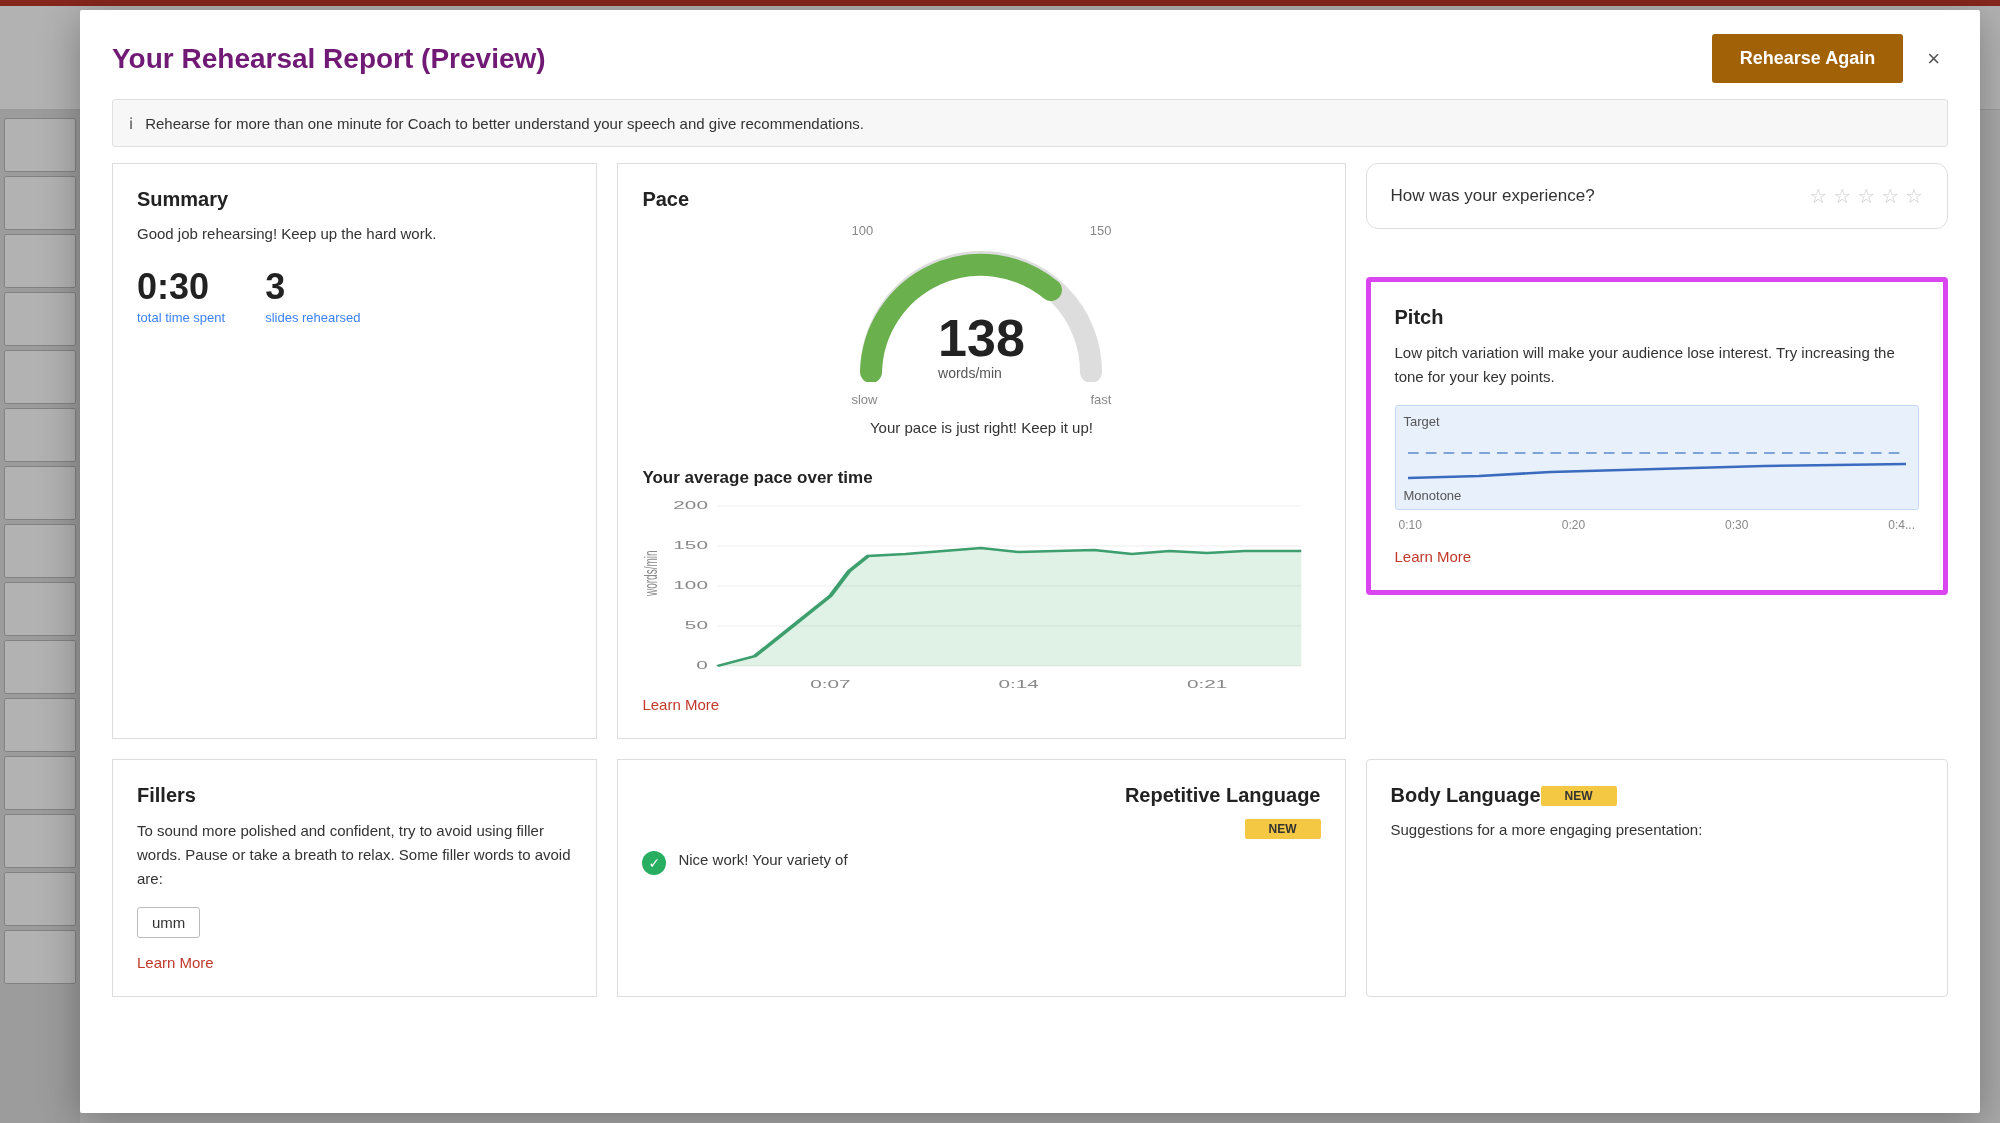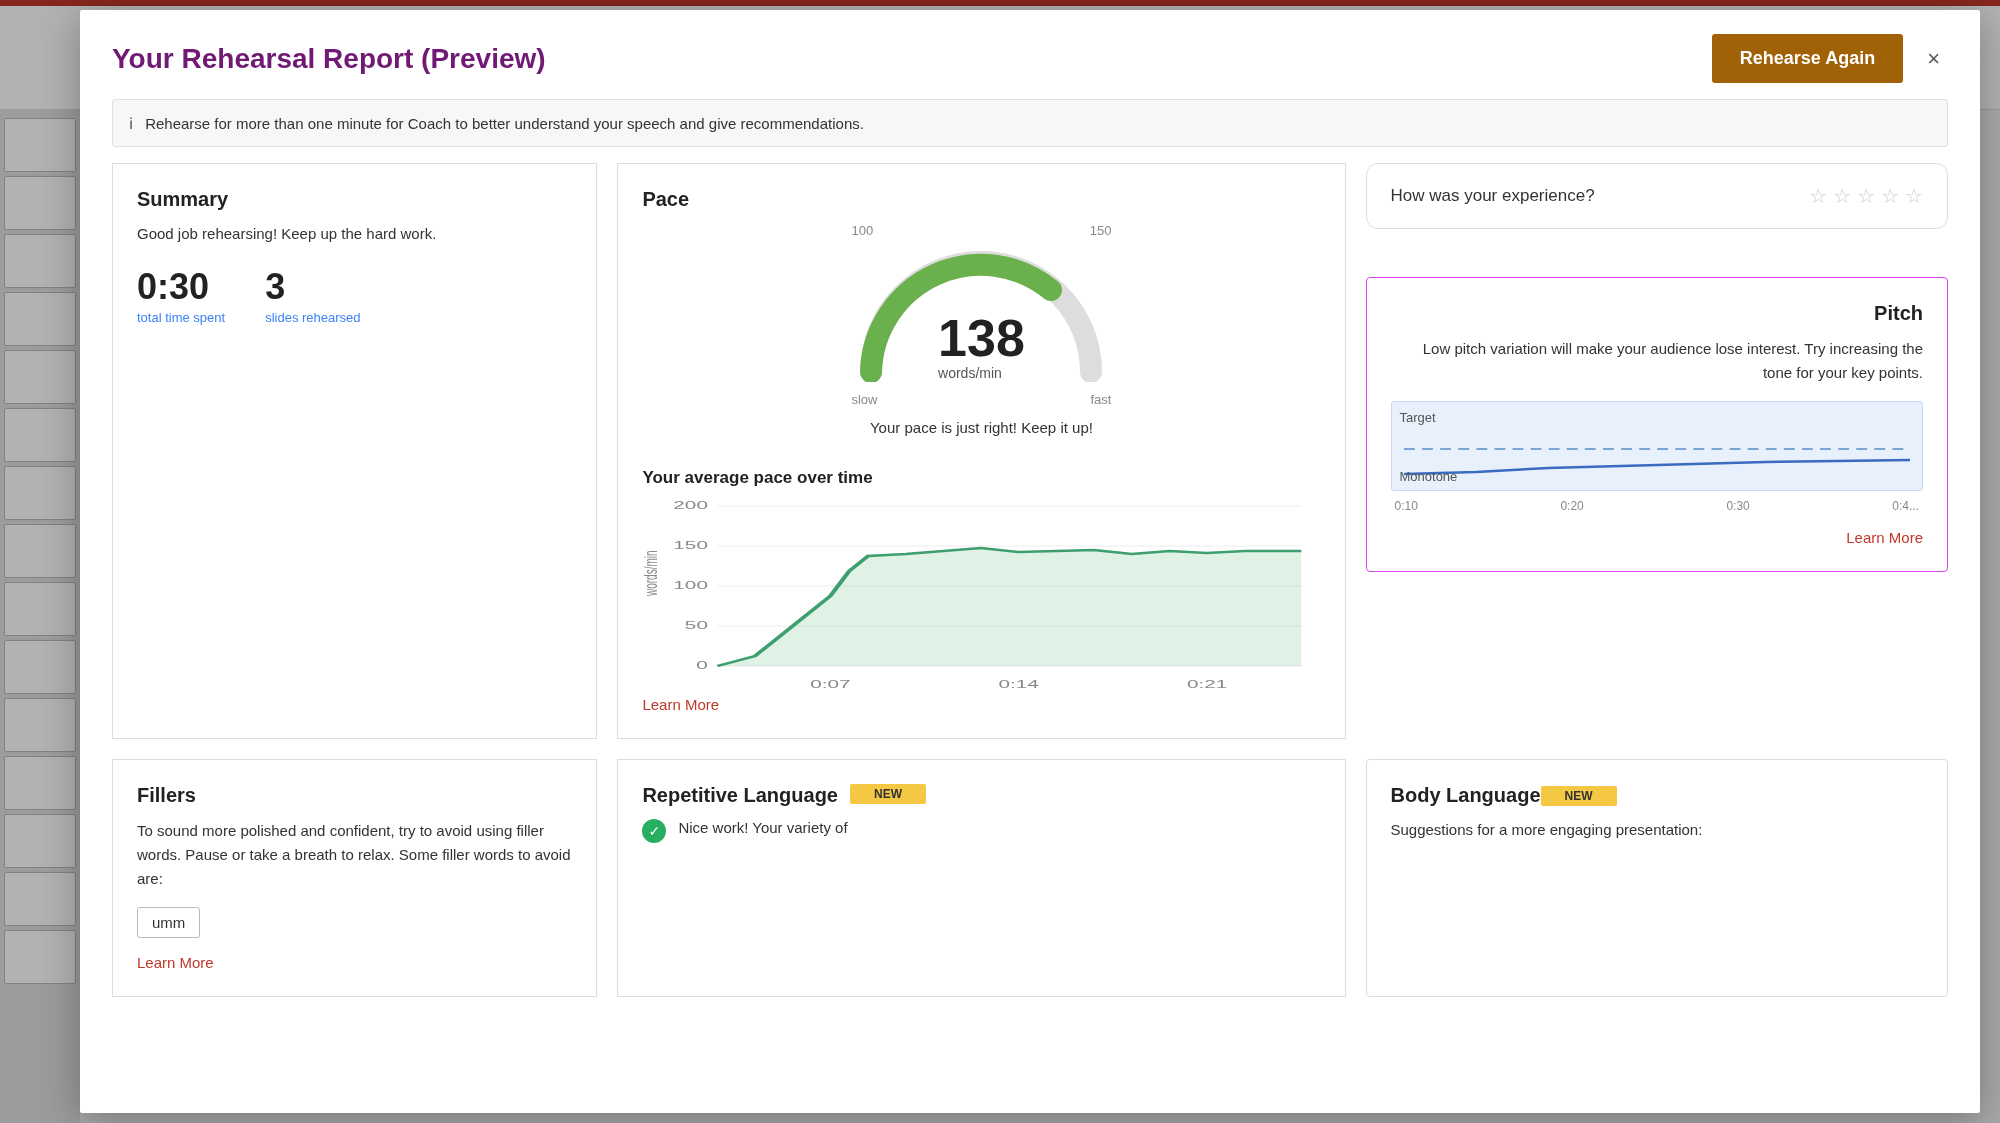--- a/index.html
+++ b/index.html
@@ -276,25 +276,24 @@
       gap: 6px;
     }
 
     .star {
       font-size: 20px;
       color: #ccc;
     }
 
     
     .pitch-card {
-      border: 1px solid #d946ef;
+      border: 5px solid #d946ef;
       border-radius: 4px;
       padding: 24px;
       margin-bottom: 16px;
-      text-align: right;
     }
 
     .pitch-title {
       font-size: 20px;
       font-weight: 600;
       color: #222;
       margin-bottom: 12px;
     }
 
     .pitch-text {
@@ -304,21 +303,21 @@
       margin-bottom: 16px;
     }
 
     .pitch-chart {
       background: #e8f0fb;
       border: 1px solid #c5d8f5;
       border-radius: 3px;
       padding: 12px;
       margin-bottom: 8px;
       position: relative;
-      height: 90px;
+      height: 105px;
     }
 
     .pitch-target-label {
       font-size: 13px;
       color: #555;
       position: absolute;
       top: 8px;
       left: 8px;
     }
 
@@ -377,22 +376,23 @@
       padding-top: 12px;
     }
 
     
     .rep-card-title {
       font-size: 20px;
       font-weight: 600;
       color: #222;
       margin-bottom: 10px;
       display: flex;
-      align-items: flex-start;
+      align-items: flex-end;
       gap: 12px;
+      flex-direction: column;
     }
 
     .new-badge {
       background: #f4c842;
       color: #333;
       font-size: 12px;
       font-weight: 700;
       padding: 3px 24px;
       border-radius: 2px;
     }

